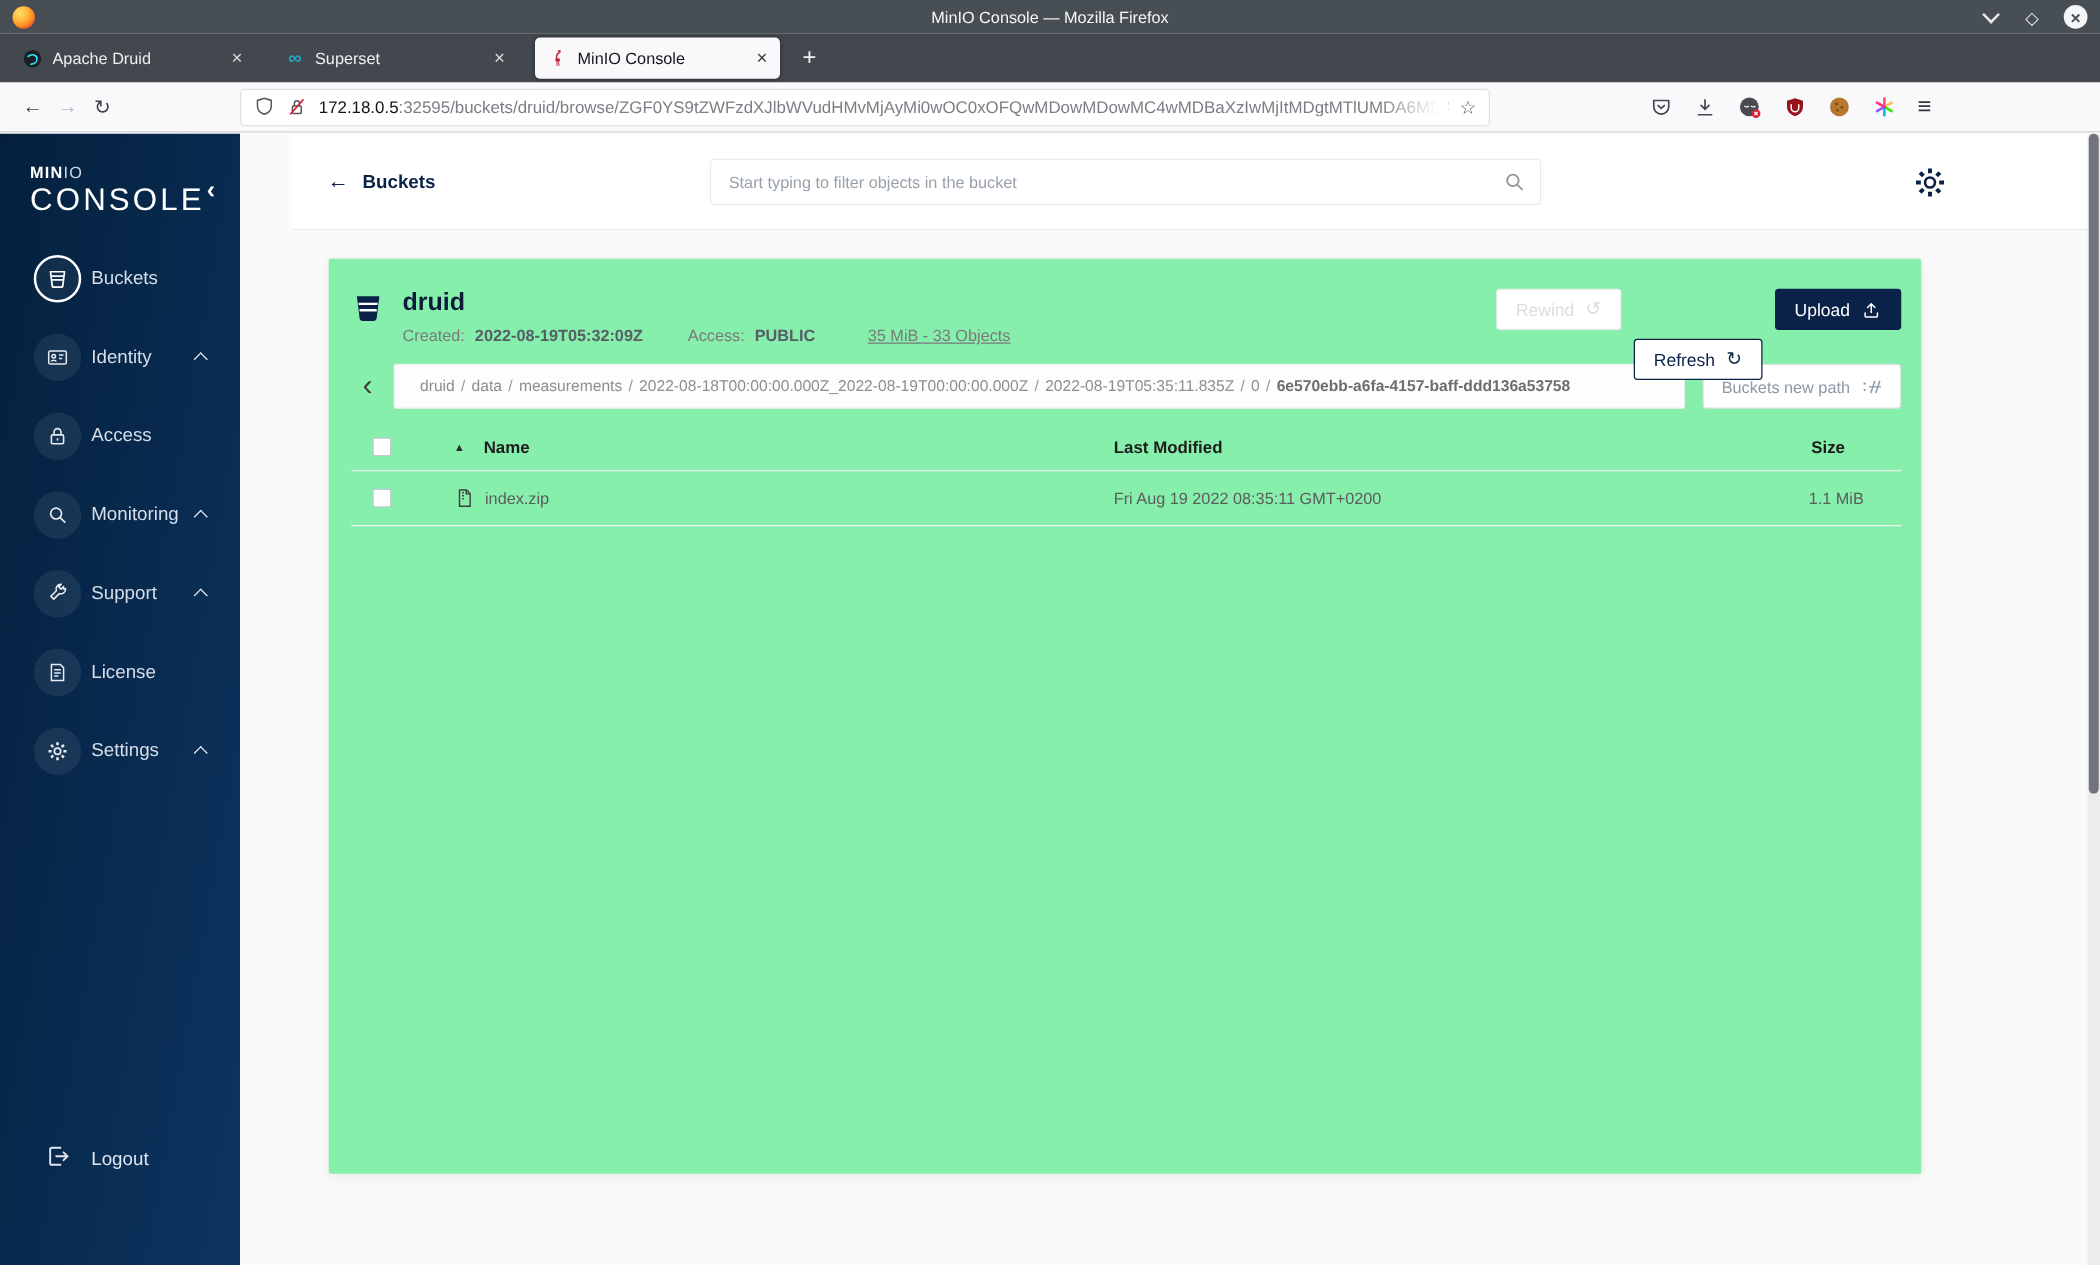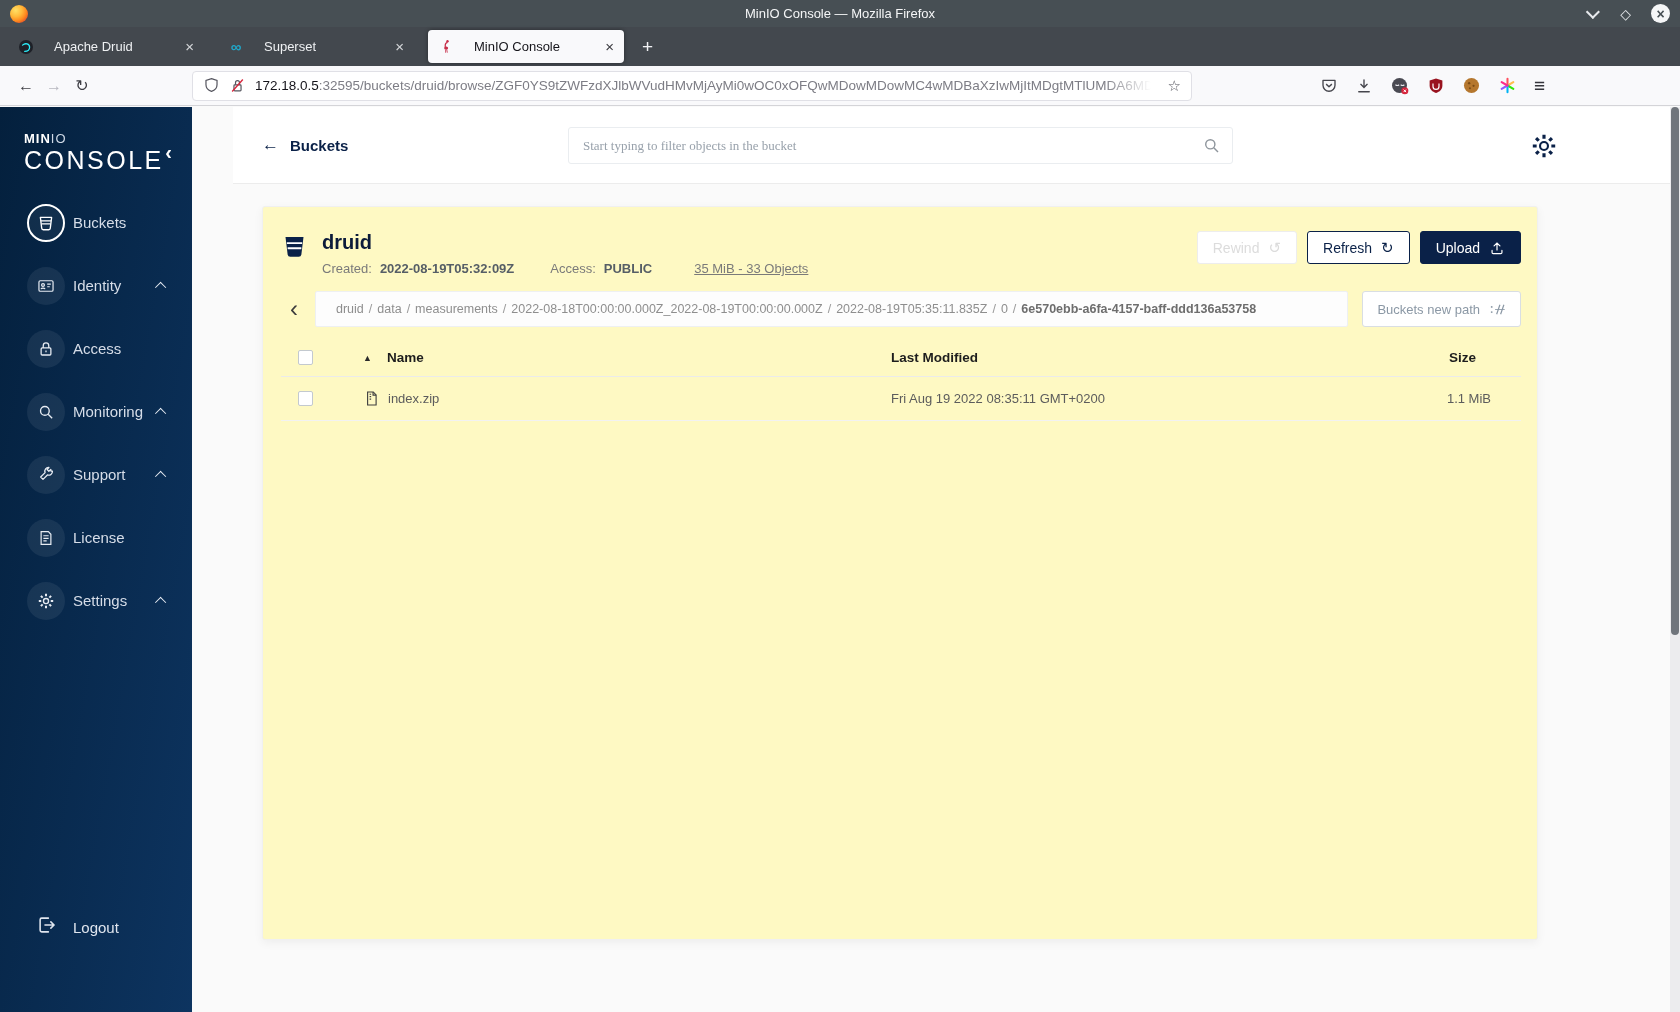--- a/index.html
+++ b/index.html
@@ -17,21 +17,21 @@
   .win-min { width:10px; height:10px; border-left:2px solid #e8eaed; border-bottom:2px solid #e8eaed;
              transform:rotate(-45deg) translateY(-3px); }
   .win-max { color:#e8eaed; font-size:14px; }
   .win-close { width:19px; height:19px; border-radius:50%; background:#f5f6f7; color:#474f54;
                display:flex; align-items:center; justify-content:center; font-size:14px; font-weight:bold; }
 
   
   .tabbar { position:absolute; top:27px; left:0; right:0; height:39px; background:var(--tabbarBg,#43484e);
             display:flex; align-items:center; padding:0 8px; }
   .tab { width:196px; height:33px; margin-right:14px; border-radius:4px; display:flex; align-items:center;
-         padding:0 10px; color:#eef0f2; font-size:13px; gap:20px;justify-content:flex-end; }
+         padding:0 10px; color:#eef0f2; font-size:13px; gap:8px;justify-content:flex-end; }
   .tab.active { background:#f9f9fb; color:#15141a; box-shadow:0 0 4px rgba(0,0,0,.4); }
   .tab .tab-label { white-space:nowrap; overflow:hidden; }
   .tab .tab-close { margin-left:auto; font-size:15px; opacity:.85; }
   .favicon { width:16px; height:16px; display:inline-flex; align-items:center; justify-content:center; flex:none; }
   .superset-ic { color:var(--superset,#20a7c9); font-weight:bold; font-size:15px; }
   .newtab { color:#f1f2f4; font-size:19px; margin-left:4px; }
 
   
   .navbar { position:absolute; top:66px; left:0; right:0; height:40px; background:var(--toolbarBg,#f9f9fb);
             border-bottom:1px solid #d4d4d8; display:flex; align-items:center; padding:0 12px; }
@@ -71,41 +71,41 @@
                  padding:0 26px 0 36px; gap:15px; font-size:15px; color:#dfe5ee; }
 
   
   .main { position:absolute; left:233px; top:107px; right:0; bottom:0; background:var(--pageBg,#fafafa); }
   .main-header { height:77px; background:#fff; border-bottom:1px solid #ececec; position:relative;
                  display:flex; align-items:center; padding:0 29px; }
   .back-link { display:flex; align-items:center; gap:11px; color:var(--navy,#0a2148); font-weight:700; font-size:15px; }
   .back-link .arr { font-size:17px; }
   .search-wrap { position:absolute; left:335px; top:20px; width:665px; height:37px; }
   .search-input { width:100%; height:100%; border:1px solid #eaedf0; border-radius:3px; padding:0 40px 0 14px;
-                  font-size:13px; color:#444; font-family:Liberation Serif, serif; background:#fff; outline:none; }
+                  font-size:13px; color:#444; font-family:Liberation Sans, sans-serif; background:#fff; outline:none; }
   .search-input::placeholder { color:#98a1ab; }
   .search-mag { position:absolute; right:12px; top:9px; color:#8e959c; }
   .hdr-gear { position:absolute; right:122px; top:25px; color:var(--navy,#0a2148); }
 
   
-  .card { margin:22px 0 0 29px; width:1276px; height:734px; background:#fef9c3; border:1px solid #f0f0f0;
+  .card { margin:22px 0 0 29px; width:1276px; height:734px; background:#86efac; border:1px solid #f0f0f0;
           border-radius:3px; box-shadow:0 3px 10px rgba(0,0,0,.05); position:relative; padding:24px 16px 0 18px; }
   .bucket-row { display:flex; align-items:flex-start; gap:14px; }
   .bucket-ic { margin-top:2px; flex:none; color:var(--navy,#0a2148); }
   .bucket-name { font-size:20px; font-weight:700; color:#0c1b3a; }
   .bucket-meta { margin-top:7px; font-size:13px; color:#7a7a7a; display:flex; align-items:center; }
   .bucket-meta .val { font-weight:700; color:#565e66; margin-left:8px; }
   .m-gap { margin-left:36px; }
   .m-sum { margin-left:42px; color:#7a7a7a;text-decoration:underline; }
   .actions { position:absolute; top:24px; right:16px; display:flex; gap:10px; }
   .btn { height:33px; padding:0 15px; border-radius:3px; font-size:14px; display:flex; align-items:center; gap:9px;
          background:#fff; border:1px solid transparent; font-family:"Liberation Sans",sans-serif; }
   .btn .bic { font-size:15px; line-height:1; }
   .btn-rewind { border-color:#ededed; color:#dcdcdc; }
-  .btn-refresh { border-color:var(--navy,#0a2148); color:var(--navy,#0a2148); }
+  .btn-refresh { border-color:var(--navy,#0a2148); color:var(--navy,#0a2148);margin-top:40px; }
   .btn-upload { background:var(--navy,#0a2148); color:#fff; border-color:var(--navy,#0a2148); }
 
   .path-row { margin-top:15px; display:flex; align-items:center; gap:8px; }
   .back-chev { width:26px; text-align:center; color:#3c3c3c; font-size:24px; line-height:1; }
   .path-box { flex:1; height:36px; border:1px solid #eef0f2; background:#fdfdfd; border-radius:2px;
               display:flex; align-items:center; padding:0 20px; font-size:12.5px; color:#8e8e8e;
               overflow:hidden; white-space:nowrap; }
   .path-box .sep { margin:0 5px; color:#9a9a9a; }
   .path-box .seg.current { font-weight:700; color:#6d6d6d; }
   .btn-createpath { height:36px; margin-left:6px; border:1px solid #d9dee3; border-radius:3px; background:#fff;

